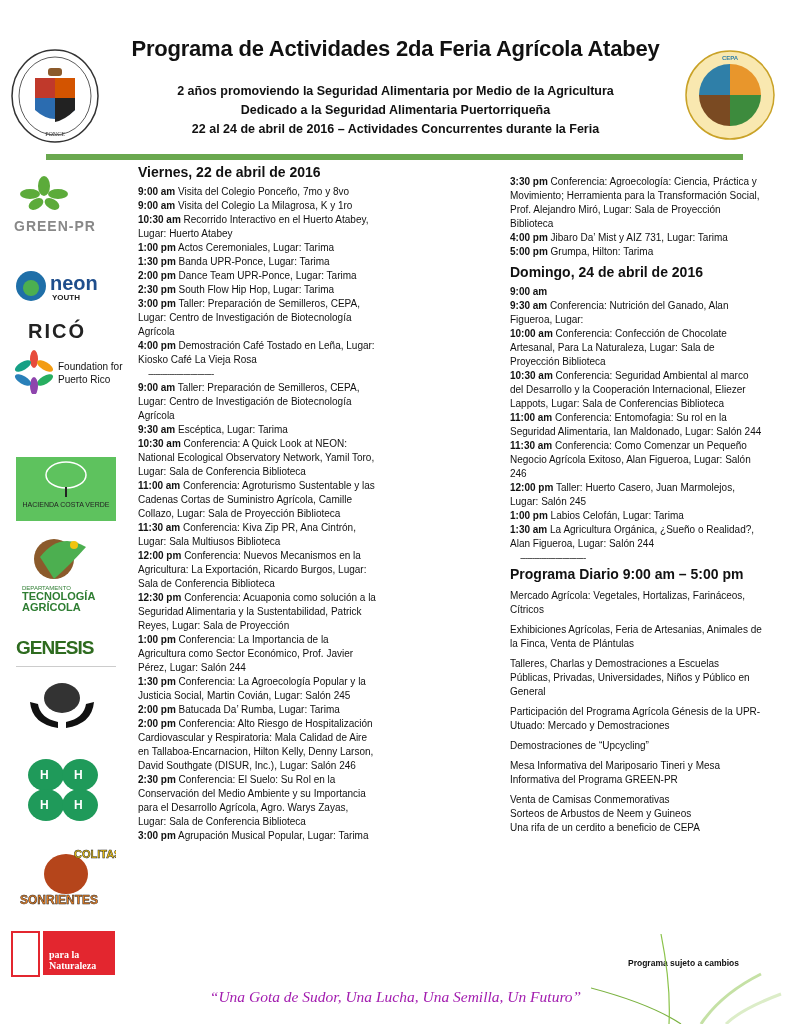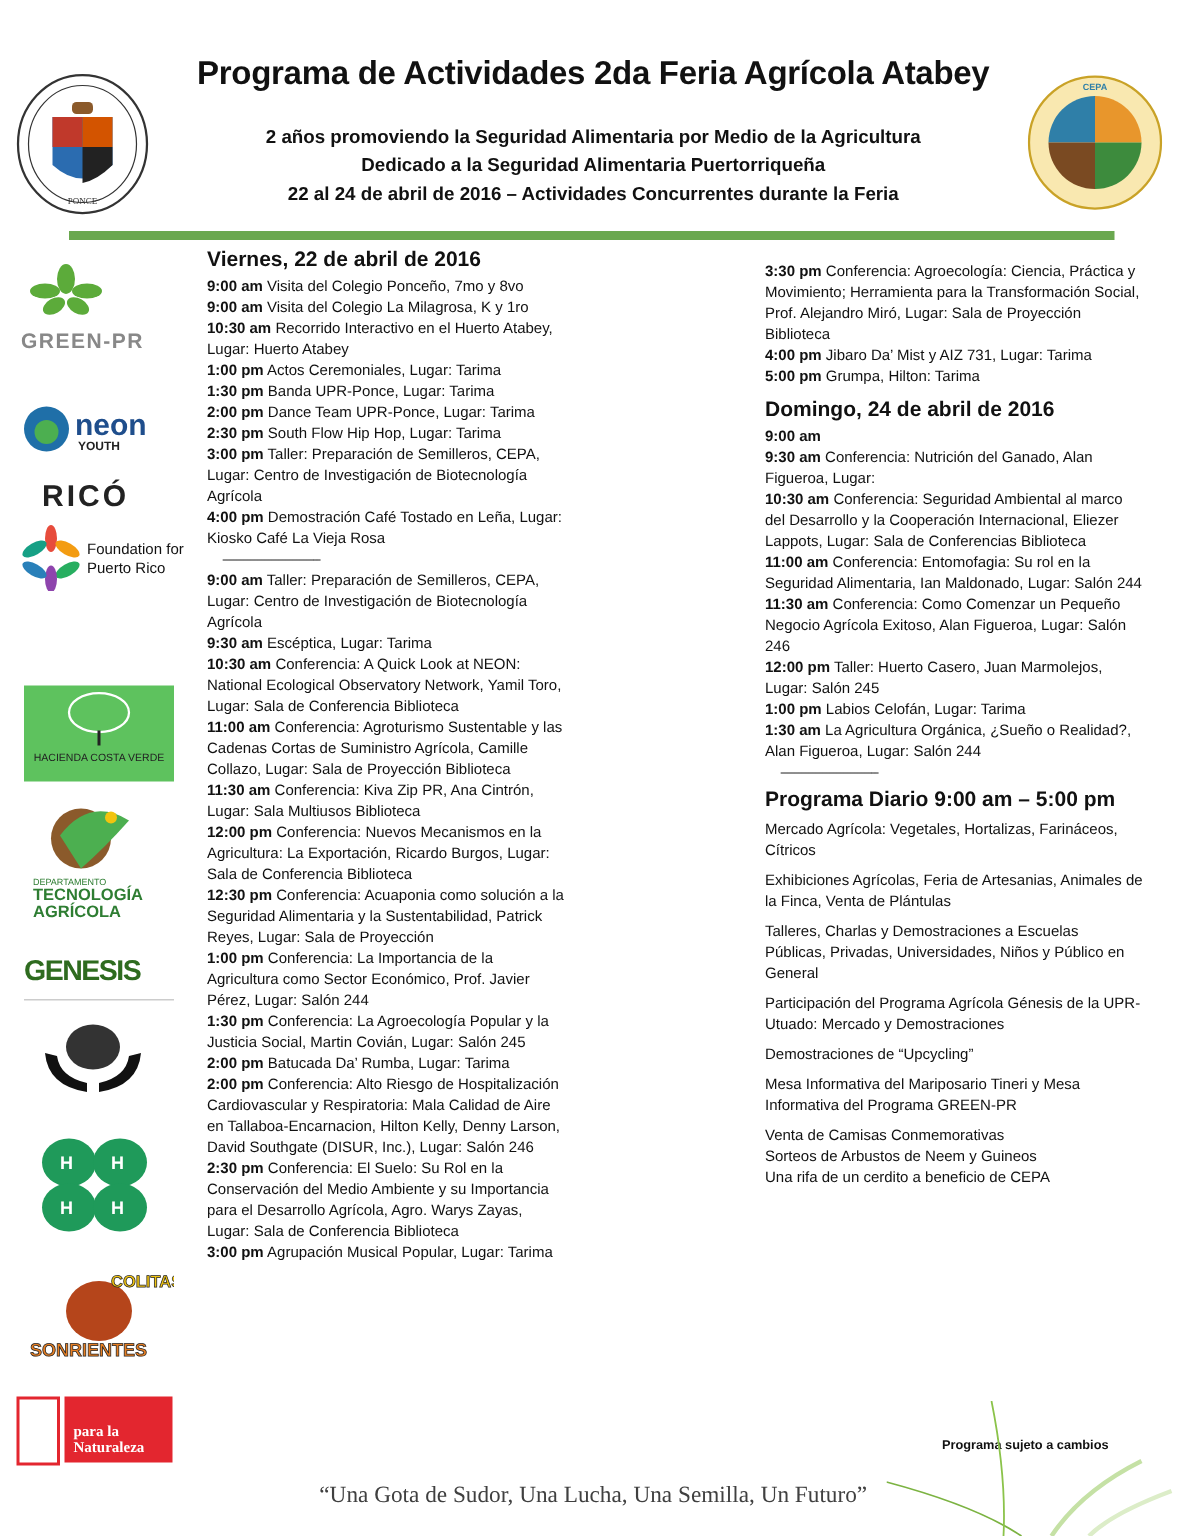--- a/index.html
+++ b/index.html
@@ -8,21 +8,21 @@
   .subtitle { position:absolute; left:0; width:791px; text-align:center; font-size:12.5px; font-weight:bold; }
   .green-rule { position:absolute; left:46px; top:154px; width:697px; height:6px; background:#6aa84f; }
   .seal { position:absolute; border-radius:50%; }
   .col { position:absolute; font-size:10px; line-height:14px; }
   .col b { font-weight:bold; }
   .day { font-weight:bold; font-size:14px; }
   .entry { margin:0; }
   .sep { color:#444; letter-spacing:-1px; padding-left:10px; }
   .daily p { margin:0 0 6px 0; }
   .logo { position:absolute; }
-  .quote { position:absolute; left:0; width:791px; top:988px; text-align:center; font-family:"Liberation Serif", serif; font-size:15.5px; color:#404040; }
+  .quote { position:absolute; left:0; width:791px; top:988px; text-align:center; font-family:"Liberation Serif", serif; font-style:italic; font-size:15.5px; color:#a21caf; }
   .note { position:absolute; left:628px; top:958px; font-size:8.5px; font-weight:bold; }
 </style>
 </head>
 <body>
 
 <div class="title">Programa de Actividades 2da Feria Agrícola Atabey</div>
 <div class="subtitle" style="top:84px">2 años promoviendo la Seguridad Alimentaria por Medio de la Agricultura</div>
 <div class="subtitle" style="top:103px">Dedicado a la Seguridad Alimentaria Puertorriqueña</div>
 <div class="subtitle" style="top:122px">22 al 24 de abril de 2016 – Actividades Concurrentes durante la Feria</div>
 
@@ -183,20 +183,21 @@
 <div class="col" style="left:510px;top:175px;width:252px;">
   <div id="day1b">
       <div class="entry"><b>3:30 pm</b><span> Conferencia: Agroecología: Ciencia, Práctica y Movimiento; Herramienta para la Transformación Social, Prof. Alejandro Miró, Lugar: Sala de Proyección Biblioteca</span></div>
       <div class="entry"><b>4:00 pm</b><span> Jibaro Da’ Mist y AIZ 731, Lugar: Tarima</span></div>
       <div class="entry"><b>5:00 pm</b><span> Grumpa, Hilton: Tarima</span></div>
     </div>
   <div class="day" style="margin:6px 0 6px 0;">Domingo, 24 de abril de 2016</div>
   <div id="day2">
       <div class="entry"><b>9:00 am</b><span></span></div>
       <div class="entry"><b>9:30 am</b><span> Conferencia: Nutrición del Ganado, Alan Figueroa, Lugar:</span></div>
+      <div class="entry"><b>10:00 am</b><span> Conferencia: Confección de Chocolate Artesanal, Para La Naturaleza, Lugar: Sala de Proyección Biblioteca</span></div>
       <div class="entry"><b>10:30 am</b><span> Conferencia: Seguridad Ambiental al marco del Desarrollo y la Cooperación Internacional, Eliezer Lappots, Lugar: Sala de Conferencias Biblioteca</span></div>
       <div class="entry"><b>11:00 am</b><span> Conferencia: Entomofagia: Su rol en la Seguridad Alimentaria, Ian Maldonado, Lugar: Salón 244</span></div>
       <div class="entry"><b>11:30 am</b><span> Conferencia: Como Comenzar un Pequeño Negocio Agrícola Exitoso, Alan Figueroa, Lugar: Salón 246</span></div>
       <div class="entry"><b>12:00 pm</b><span> Taller: Huerto Casero, Juan Marmolejos, Lugar: Salón 245</span></div>
       <div class="entry"><b>1:00 pm</b><span> Labios Celofán, Lugar: Tarima</span></div>
       <div class="entry"><b>1:30 am</b><span> La Agricultura Orgánica, ¿Sueño o Realidad?, Alan Figueroa, Lugar: Salón 244</span></div>
     </div>
   <div class="sep">----------------------------</div>
   <div class="day" style="margin:2px 0 8px 0;">Programa Diario 9:00 am – 5:00 pm</div>
   <div class="daily" id="daily">

